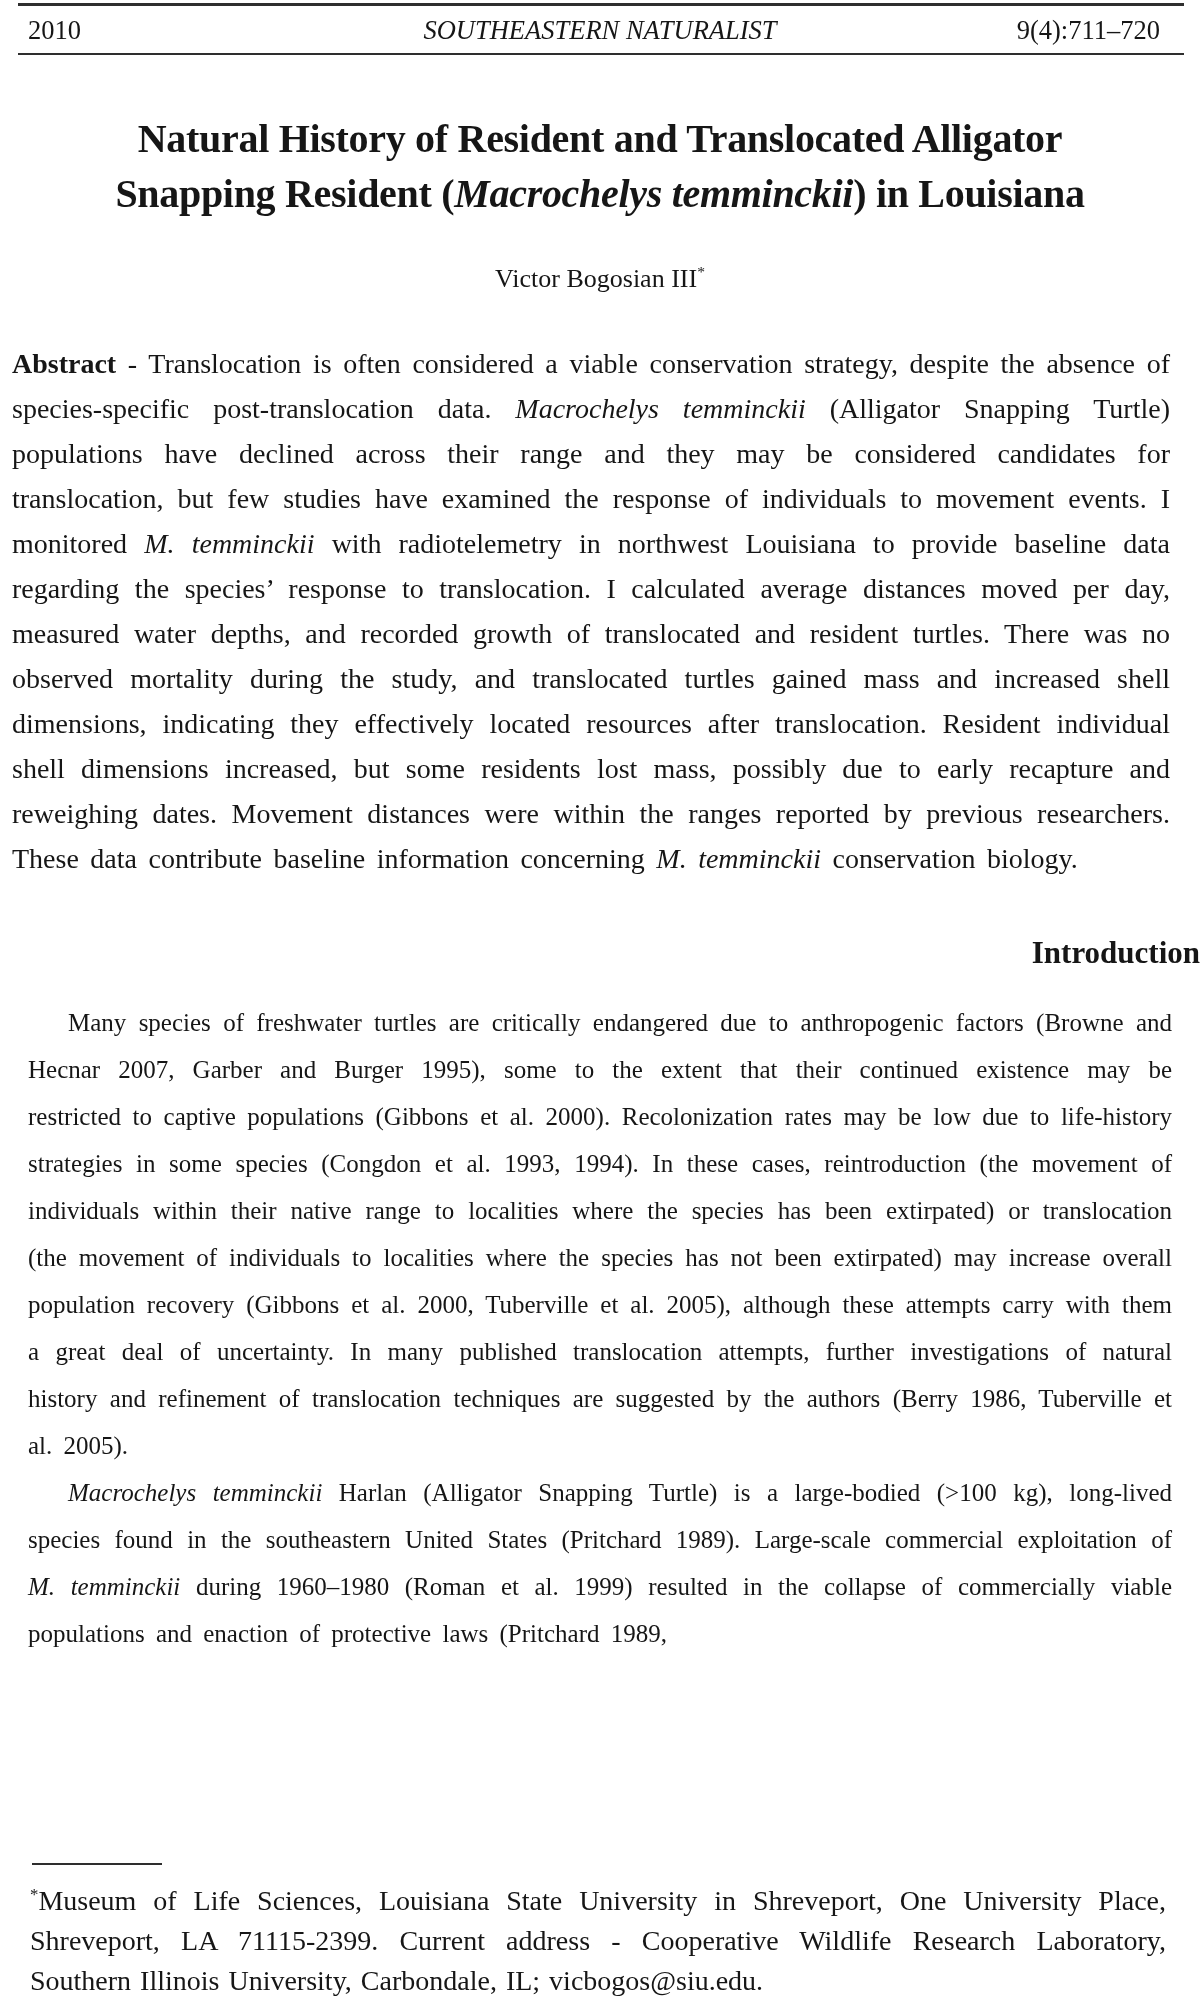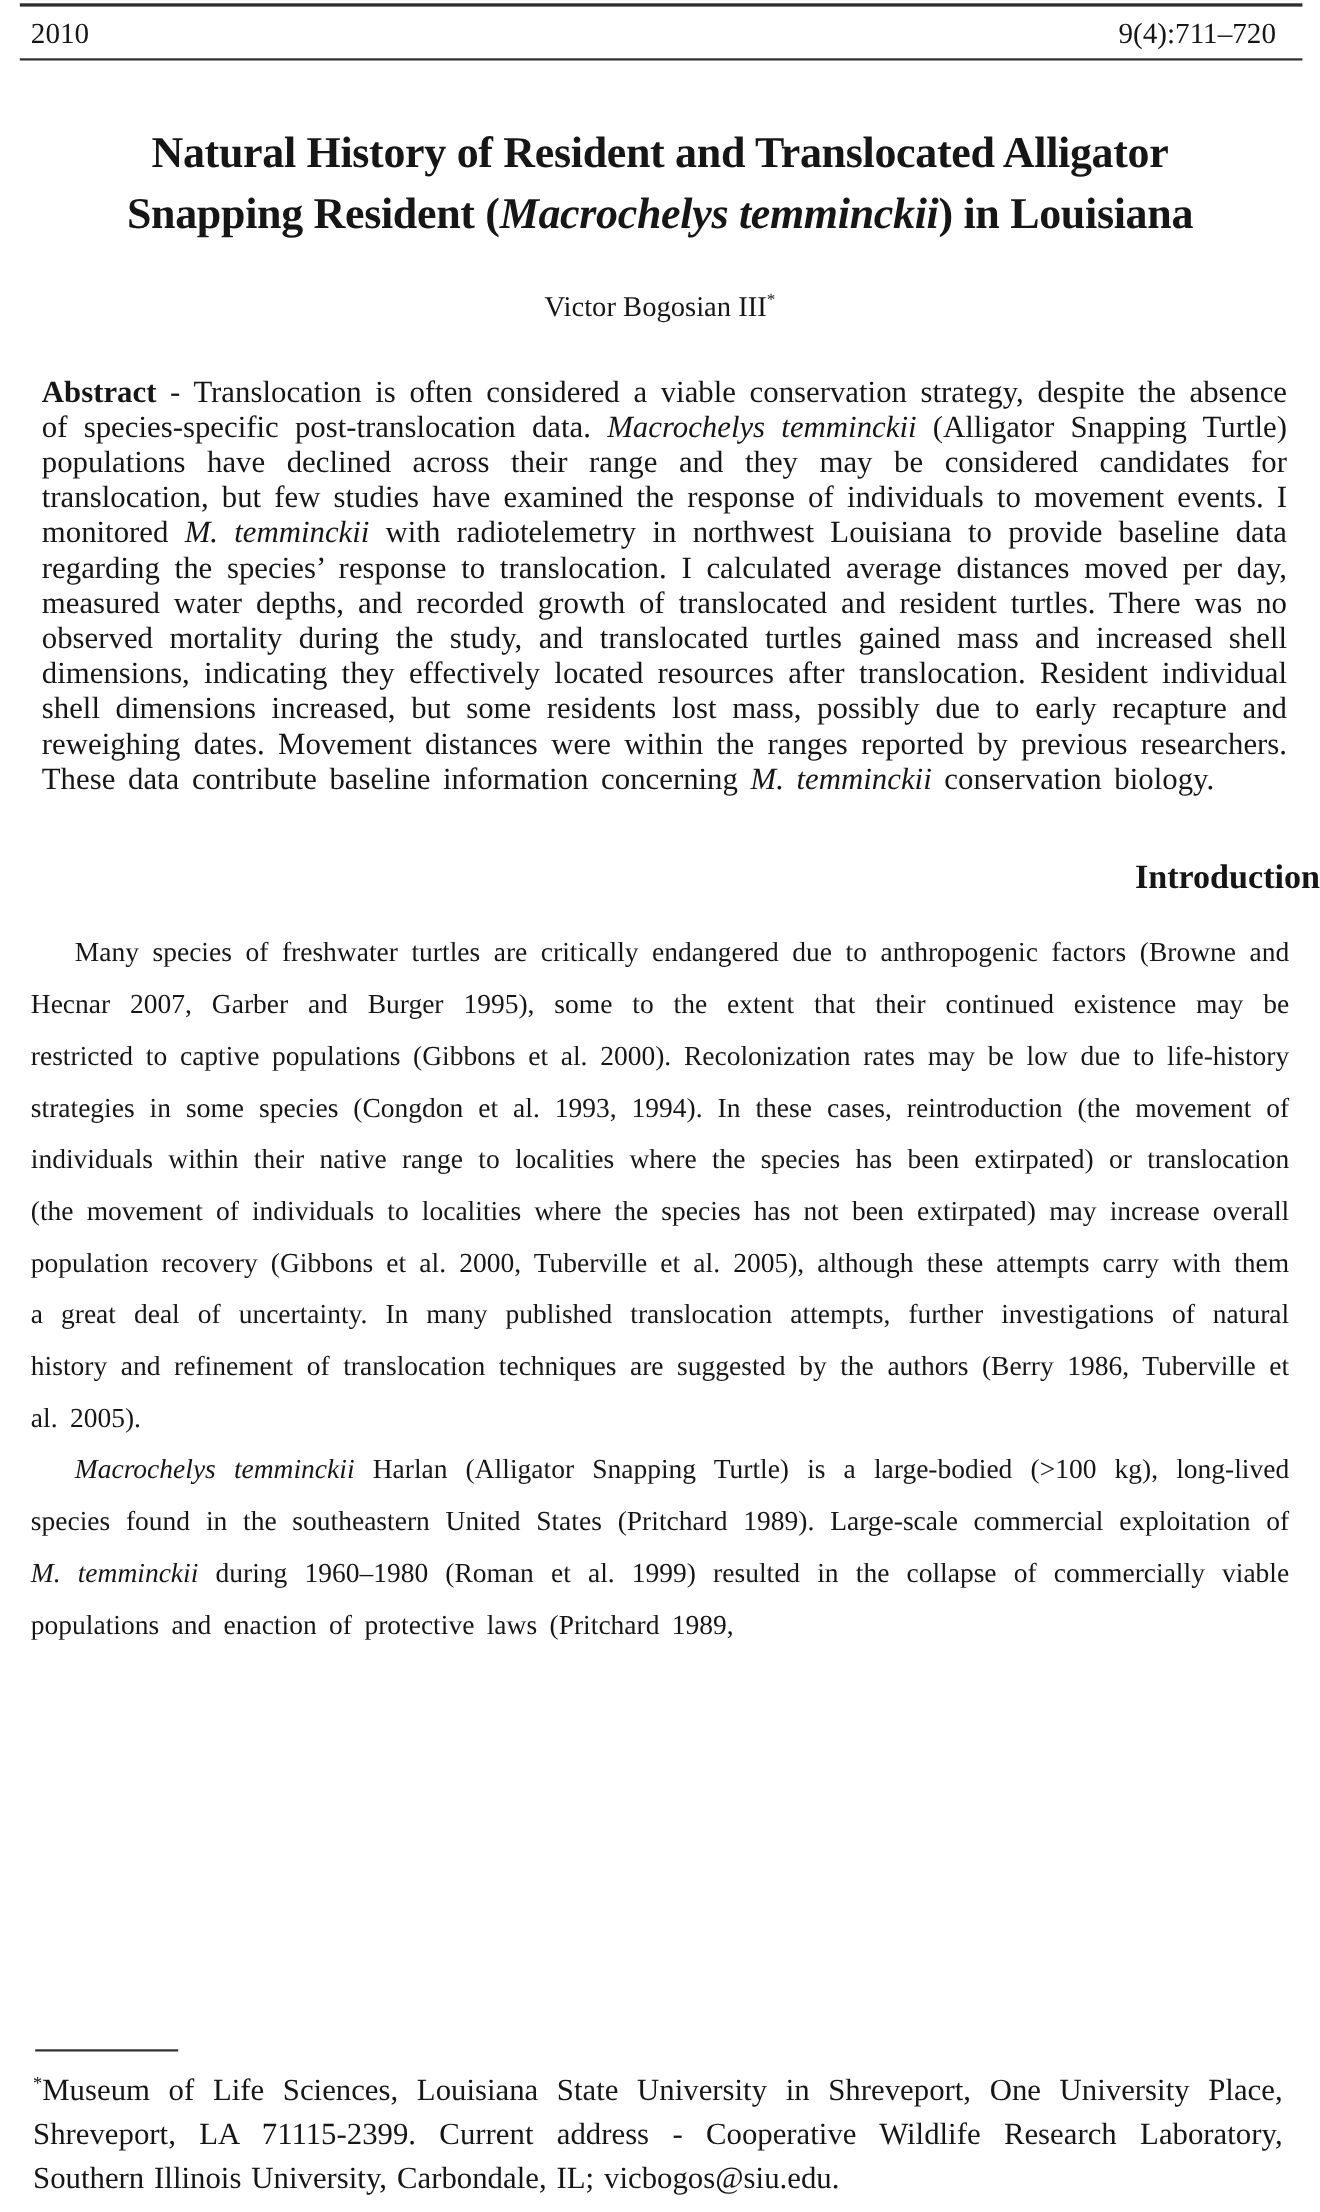--- a/index.html
+++ b/index.html
@@ -37,22 +37,22 @@
     font-size:40px; line-height:55px;
     letter-spacing:-0.3px;
   }
   .author {
     margin-top:40px;
     text-align:center;
     font-size:26px; line-height:36px;
   }
   sup { font-size:0.6em; line-height:0; }
   .abstract {
-    margin:44px 30px 0 38px;
-    font-size:28px; line-height:32px;
+    margin:44px 30px 0 12px;
+    font-size:28px; line-height:45px;
     text-align:justify;
     word-spacing:4.5px;
   }
   .section-heading {
     margin-top:54px;
     text-align:right;
     font-size:31px; line-height:36px;
     font-weight:700;
   }
   .body-para {
@@ -82,20 +82,21 @@
 </style>
 </head>
 <body>
 
 <div class="page">
 
   <div class="rule rule-top"></div>
 
   <div class="running-header">
     <span>2010</span>
+    <span class="journal">SOUTHEASTERN NATURALIST</span>
     <span>9(4):711–720</span>
   </div>
 
   <div class="rule rule-mid"></div>
 
   <h1 class="title"><span>Natural History of Resident and Translocated Alligator</span><br><span>Snapping Resident (</span><span class="i">Macrochelys temminckii</span><span>) in Louisiana</span></h1>
 
   <div class="author"><span>Victor Bogosian III</span><sup>*</sup></div>
 
   <p class="abstract"><span class="b">Abstract</span><span> - Translocation is often considered a viable conservation strategy, despite the absence of species-specific post-translocation data. </span><span class="i">Macrochelys temminckii</span><span> (Alligator Snapping Turtle) populations have declined across their range and they may be considered candidates for translocation, but few studies have examined the response of individuals to movement events. I monitored </span><span class="i">M. temminckii</span><span> with radiotelemetry in northwest Louisiana to provide baseline data regarding the species’ response to translocation. I calculated average distances moved per day, measured water depths, and recorded growth of translocated and resident turtles. There was no observed mortality during the study, and translocated turtles gained mass and increased shell dimensions, indicating they effectively located resources after translocation. Resident individual shell dimensions increased, but some residents lost mass, possibly due to early recapture and reweighing dates. Movement distances were within the ranges reported by previous researchers. These data contribute baseline information concerning </span><span class="i">M. temminckii</span><span> conservation biology.</span></p>

